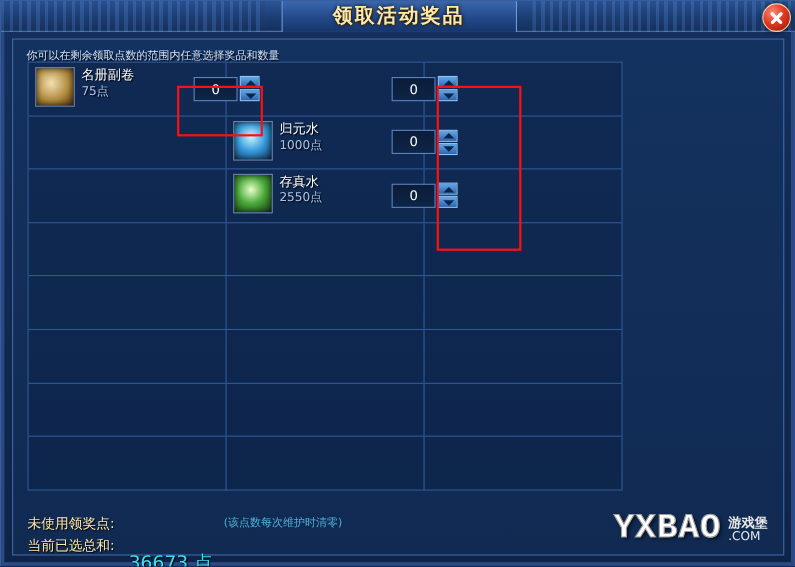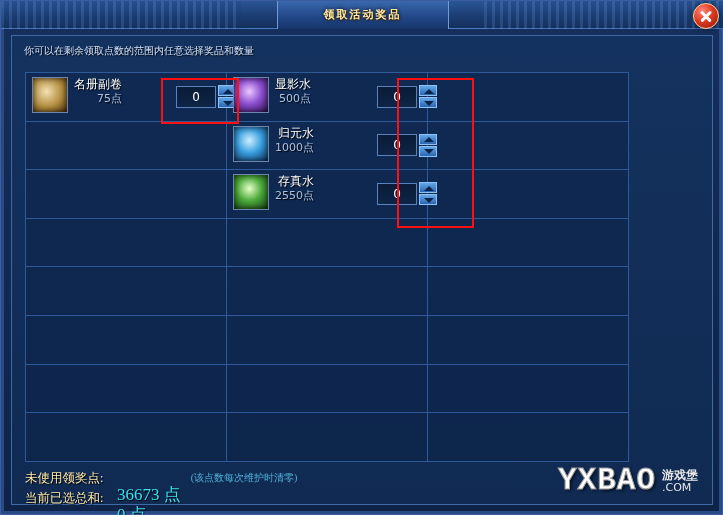--- a/index.html
+++ b/index.html
@@ -31,21 +31,21 @@
     position:absolute;top:0;height:28px;width:240px;
     background:
       repeating-linear-gradient(90deg, rgba(90,140,210,.25) 0 3px, rgba(25,55,105,.15) 3px 8px);
   }
   .title-deco-left{left:0;}
   .title-deco-right{right:0;}
   .title-center{
     position:absolute;left:50%;top:0;transform:translateX(-50%);
     height:28px;line-height:28px;
     padding:0 46px;
-    color:#ffe9a8;font-size:11px;font-weight:bold;
+    color:#ffe9a8;font-size:18px;font-weight:bold;
     text-shadow:0 0 4px #000, 1px 1px 0 #5a3b05;
     background:linear-gradient(180deg,#3a67ad 0%,#23498a 55%,#16356a 100%);
     border-left:1px solid #6f9bd6;border-right:1px solid #6f9bd6;
     letter-spacing:2px;
     white-space:nowrap;
   }
   .close-btn{
     position:absolute;right:5px;top:2px;width:24px;height:24px;
     border-radius:50%;
     background:radial-gradient(circle at 35% 30%, #ff8a7a 0%, #e03a20 45%, #8e1708 100%);
@@ -66,25 +66,24 @@
     border:1px solid #3e6aaa;
     box-sizing:border-box;
   }
   .hint{
     position:absolute;left:12px;top:8px;
     color:#cfe2ff;font-size:10px;
     text-shadow:1px 1px 1px #000;
     white-space:nowrap;
   }
   .grid{
-    position:absolute;left:13px;top:36px;width:604px;height:390px;
+    position:absolute;left:13px;top:20px;width:541px;height:390px;
     border:1px solid #2f5a9a;
     box-sizing:border-box;
     background:rgba(10,30,62,.35);
-    text-align:right;
   }
   .row{
     display:flex;height:48.6px;
     border-bottom:1px solid #2f5a9a;
     box-sizing:border-box;
   }
   .row:last-child{border-bottom:none;}
   .cell{
     position:relative;
     box-sizing:border-box;
@@ -141,21 +140,21 @@
   .arrow.down:after{border-top:5px solid #0c2547;}
 
   .hl{
     position:absolute;border:2px solid #ff1010;box-sizing:border-box;
     pointer-events:none;
   }
 
   .footer{
     position:absolute;left:13px;top:432px;width:676px;
   }
-  .frow{display:flex;align-items:center;height:20px;font-family:Liberation Serif, serif;}
+  .frow{display:flex;align-items:flex-start;height:20px;}
   .flabel{color:#ffe9a8;font-size:12.5px;width:92px;text-shadow:1px 1px 1px #000;}
   .fvalue{color:#39e0ef;font-size:17px;text-shadow:1px 1px 1px #000;margin-top:32px;}
   .fnote{color:#4fb0d8;font-size:10px;margin-left:10px;}
 
   .watermark{
     position:absolute;right:14px;bottom:8px;
     display:flex;align-items:flex-end;
   }
   .wm-text{
     font-family:Liberation Mono, monospace;
@@ -200,27 +199,20 @@
           </div>
           <div class="stepper" style="left:150px;top:12px;">
             <div class="num-box">0</div>
             <div class="arrows">
               <div class="arrow up"></div>
               <div class="arrow down"></div>
             </div>
           </div>
         </div>
         <div class="cell c2">
-          <div class="item">
-            <div class="icon purple"></div>
-            <div class="item-text">
-              <div class="item-name">显影水</div>
-              <div class="item-cost">500点</div>
-            </div>
-          </div>
           <div class="stepper" style="left:150px;top:12px;">
             <div class="num-box">0</div>
             <div class="arrows">
               <div class="arrow up"></div>
               <div class="arrow down"></div>
             </div>
           </div>
         </div>
         <div class="cell c3"></div>
       </div>

